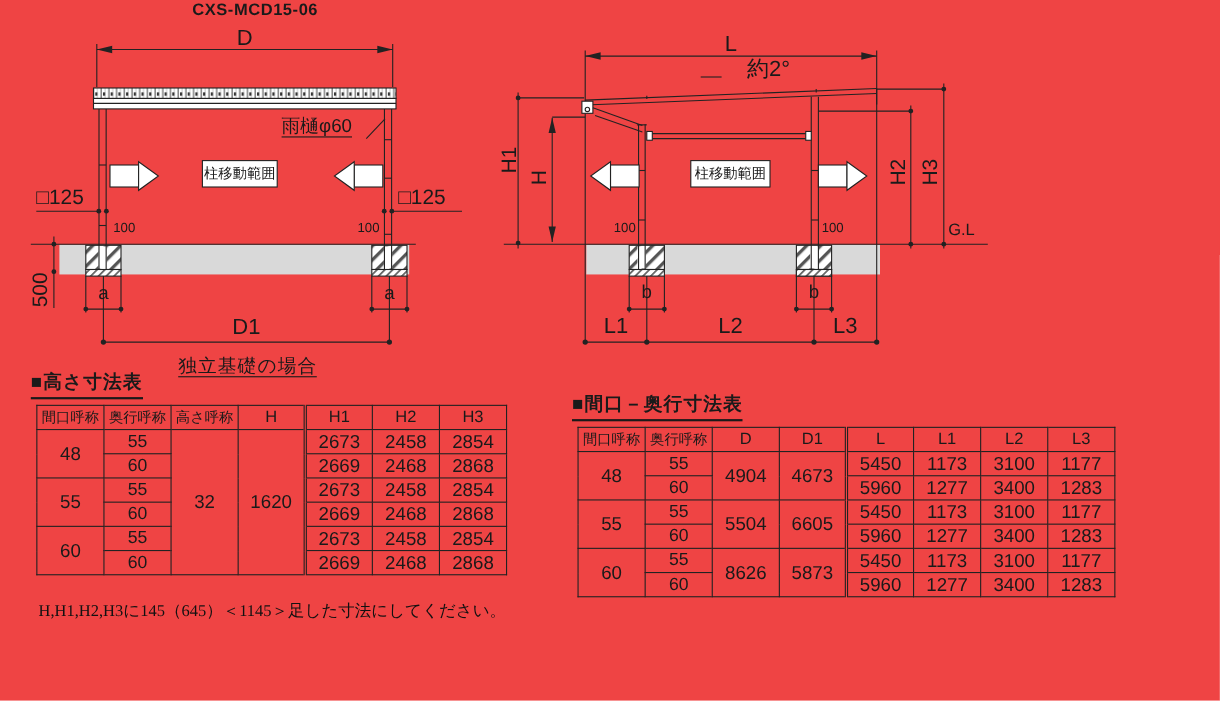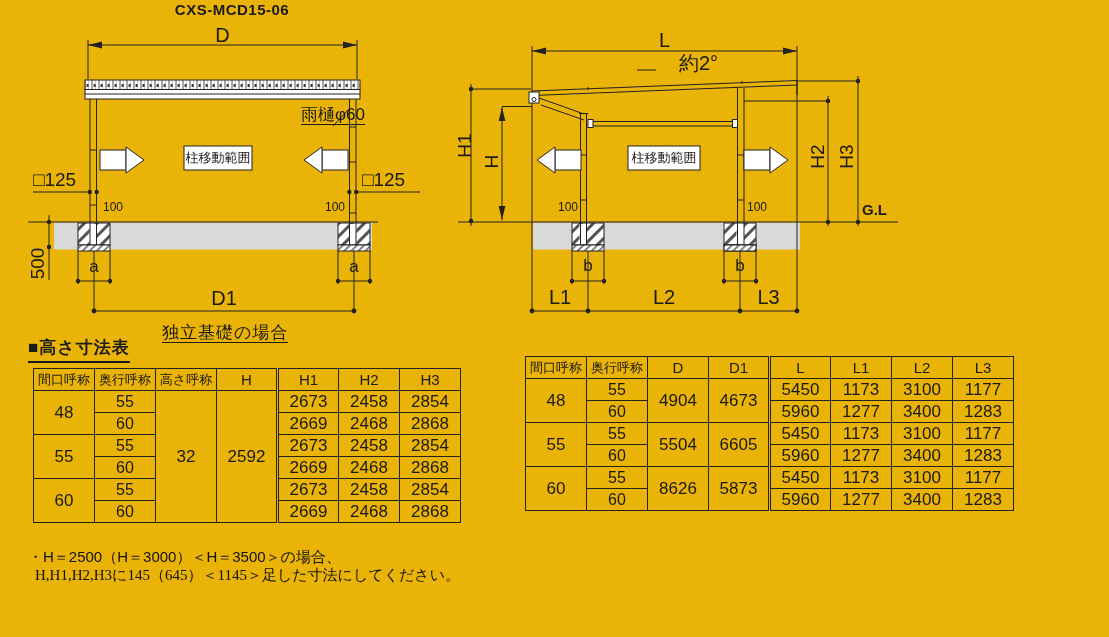--- a/index.html
+++ b/index.html
@@ -1,25 +1,25 @@
 <!DOCTYPE html>
 <html><head>
 <meta charset="utf-8">
 <style>
   html,body{margin:0;padding:0;background:#fff;}
-  .stage{position:relative;width:1109px;height:637px;background:#eab308;overflow:hidden;
+  .stage{position:relative;width:1109px;height:637px;background:#ef4444;overflow:hidden;
          font-family:"Liberation Sans","DejaVu Sans",sans-serif;color:#1a1a1a;}
   svg{position:absolute;left:0;top:0;}
   .lbl{position:absolute;white-space:nowrap;color:#1a1a1a;line-height:1;}
   .ctr{text-align:center;}
   .rot{transform:rotate(-90deg);}
   .s20{font-size:20px;}
   .s19{font-size:19px;}
   .s17{font-size:17px;}
-  .s15{font-size:15px;font-weight:bold;}
+  .s15{font-size:15px;}
   .s13{font-size:13px;}
   .s12{font-size:12px;margin-top:48px;}
   .und{border-bottom:1.5px solid #1a1a1a;padding-bottom:1px;}
   .bold{font-weight:bold;}
   .tblwrap{position:absolute;}
   .tbltitle{font-size:17px;font-weight:bold;display:inline-block;
             border-bottom:2px solid #1a1a1a;padding-bottom:2px;margin-bottom:5px;letter-spacing:1px;}
   table{border-collapse:collapse;table-layout:fixed;margin-left:5px;padding-left:32px;}
   th,td{border:1px solid #222;text-align:center;padding:0;height:21px;
         font-family:"Liberation Sans","DejaVu Sans",sans-serif;}
@@ -246,21 +246,21 @@
       <circle cx="532" cy="311" r="2.4" fill="#222" stroke="none"></circle>
       <circle cx="588" cy="311" r="2.4" fill="#222" stroke="none"></circle>
       <circle cx="740" cy="311" r="2.4" fill="#222" stroke="none"></circle>
       <circle cx="797" cy="311" r="2.4" fill="#222" stroke="none"></circle>
     </g>
   </svg>
 
   <div class="lbl bold s15 ctr" style="left:170px;top:2px;width:124px;letter-spacing:0.5px;">CXS-MCD15-06</div>
 
   <div class="lbl s20 ctr" style="left:88px;top:25px;width:269px;">D</div>
-  <div class="lbl s17 und" style="left:256px;top:106px;margin-left:45px;">雨樋φ60</div>
+  <div class="lbl s17 und" style="left:256px;top:106px;">雨樋φ60</div>
   <div class="lbl s12 ctr" style="left:100px;top:153px;width:26px;">100</div>
   <div class="lbl s12 ctr" style="left:322px;top:153px;width:26px;">100</div>
   <div class="lbl s13 ctr" style="left:184px;top:151px;width:68px;">柱移動範囲</div>
   <div class="lbl s19" style="left:33px;top:170px;">□125</div>
   <div class="lbl s19" style="left:362px;top:170px;">□125</div>
   <div class="lbl s19 rot ctr" style="left:15px;top:254px;width:44px;">500</div>
   <div class="lbl s17 ctr" style="left:87px;top:258px;width:14px;">a</div>
   <div class="lbl s17 ctr" style="left:347px;top:258px;width:14px;">a</div>
   <div class="lbl s20 ctr" style="left:94px;top:288px;width:260px;">D1</div>
   <div class="lbl s17 und" style="left:162px;top:324px;letter-spacing:1px;">独立基礎の場合</div>
@@ -300,21 +300,21 @@
         <th>高さ呼称</th>
         <th class="lat">H</th>
         <th class="lat dbl">H1</th>
         <th class="lat">H2</th>
         <th class="lat">H3</th>
       </tr>
       <tr>
         <td rowspan="2">48</td>
         <td class="dep">55</td>
         <td rowspan="6">32</td>
-        <td rowspan="6">2592</td>
+        <td rowspan="6">1620</td>
         <td class="dbl">2673</td>
         <td>2458</td>
         <td>2854</td>
       </tr>
       <tr>
         <td class="dep">60</td>
         <td class="dbl">2669</td>
         <td>2468</td>
         <td>2868</td>
       </tr>
@@ -342,20 +342,21 @@
         <td class="dep">60</td>
         <td class="dbl">2669</td>
         <td>2468</td>
         <td>2868</td>
       </tr>
     </tbody>
       </table>
   </div>
 
   <div class="tblwrap" style="left:520px;top:356px;">
+    <div class="tbltitle">■間口－奥行寸法表</div>
     <table>
       <colgroup>
           <col style="width:61px">
           <col style="width:61px">
           <col style="width:61px">
           <col style="width:61px">
           <col style="width:61px">
           <col style="width:61px">
           <col style="width:61px">
           <col style="width:61px">
@@ -420,17 +421,16 @@
         <td class="dbl">5960</td>
         <td>1277</td>
         <td>3400</td>
         <td>1283</td>
       </tr>
     </tbody>
       </table>
   </div>
 
   <div class="notes" style="left:28px;top:547px;">
-    <div>・H＝2500（H＝3000）＜H＝3500＞の場合、</div>
     <div class="l2">H,H1,H2,H3に145（645）＜1145＞足した寸法にしてください。</div>
   </div>
 
 </div>
 
 </body></html>

